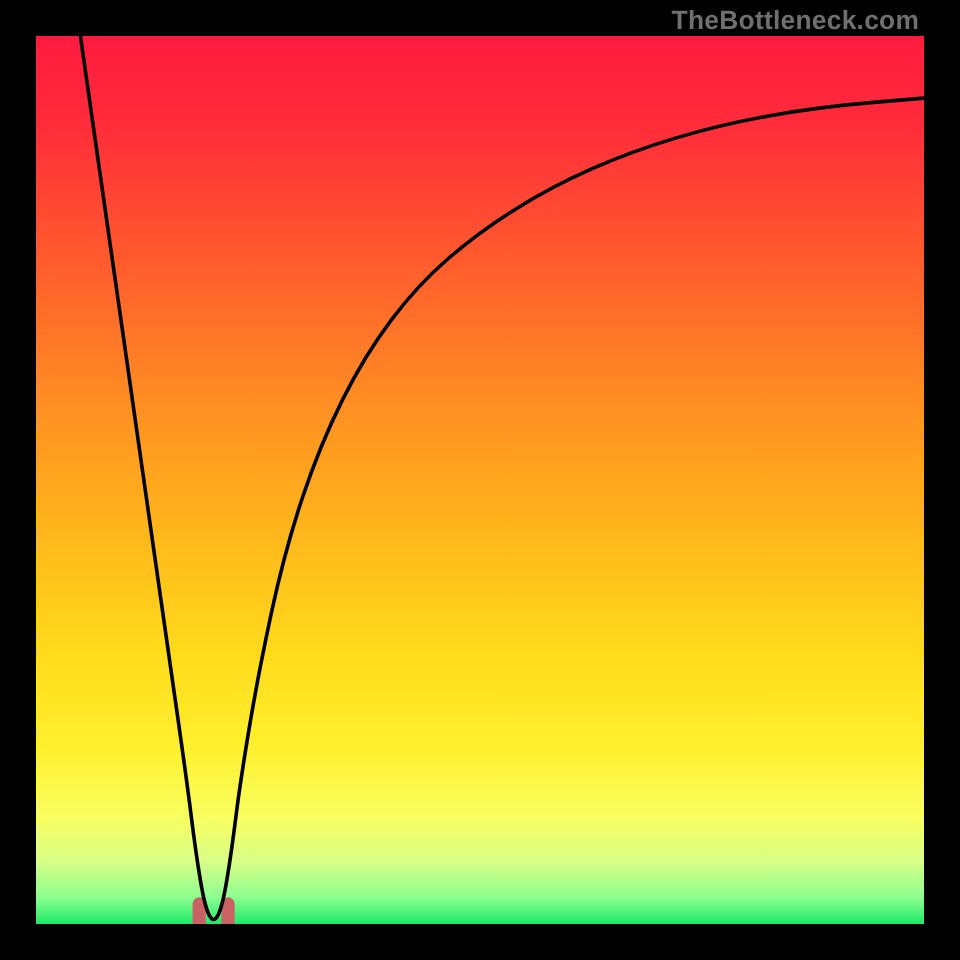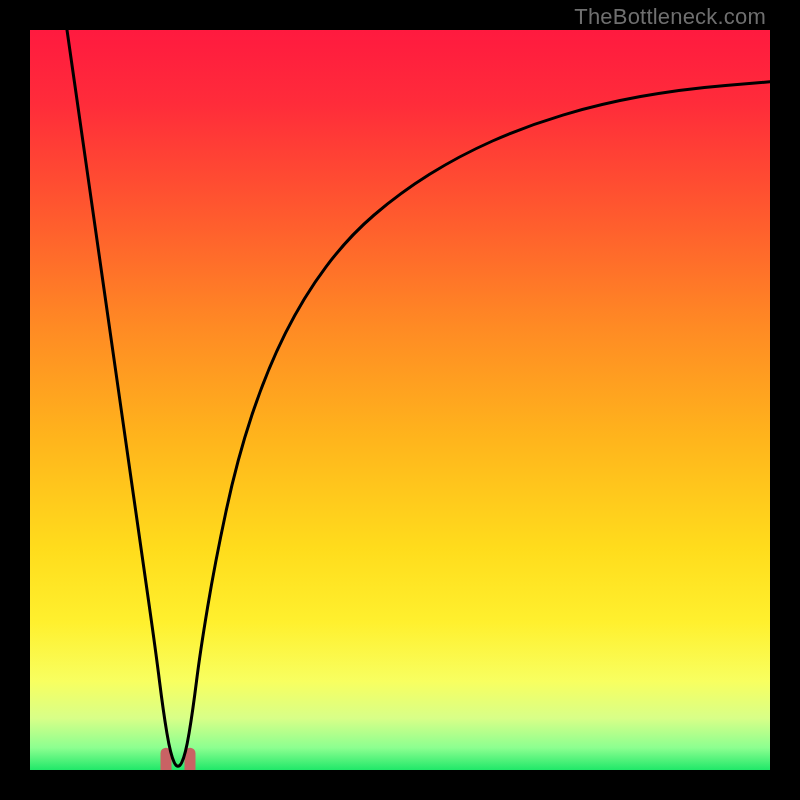--- a/index.html
+++ b/index.html
@@ -25,21 +25,21 @@
     top: 0;
     width: 740px;
     height: 740px;
   }
   .watermark {
     position: absolute;
     top: 4px;
     right: 34px;
     color: #6f6f6f;
     font-size: 22px;
-    font-weight: 400;
+    font-weight: 700;
     letter-spacing: 0.2px;
     user-select: none;
   }
 </style>
 </head>
 <body>
 
 <div class="frame">
   <svg class="plot" viewBox="0 0 740 740" preserveAspectRatio="none">
     <defs>

